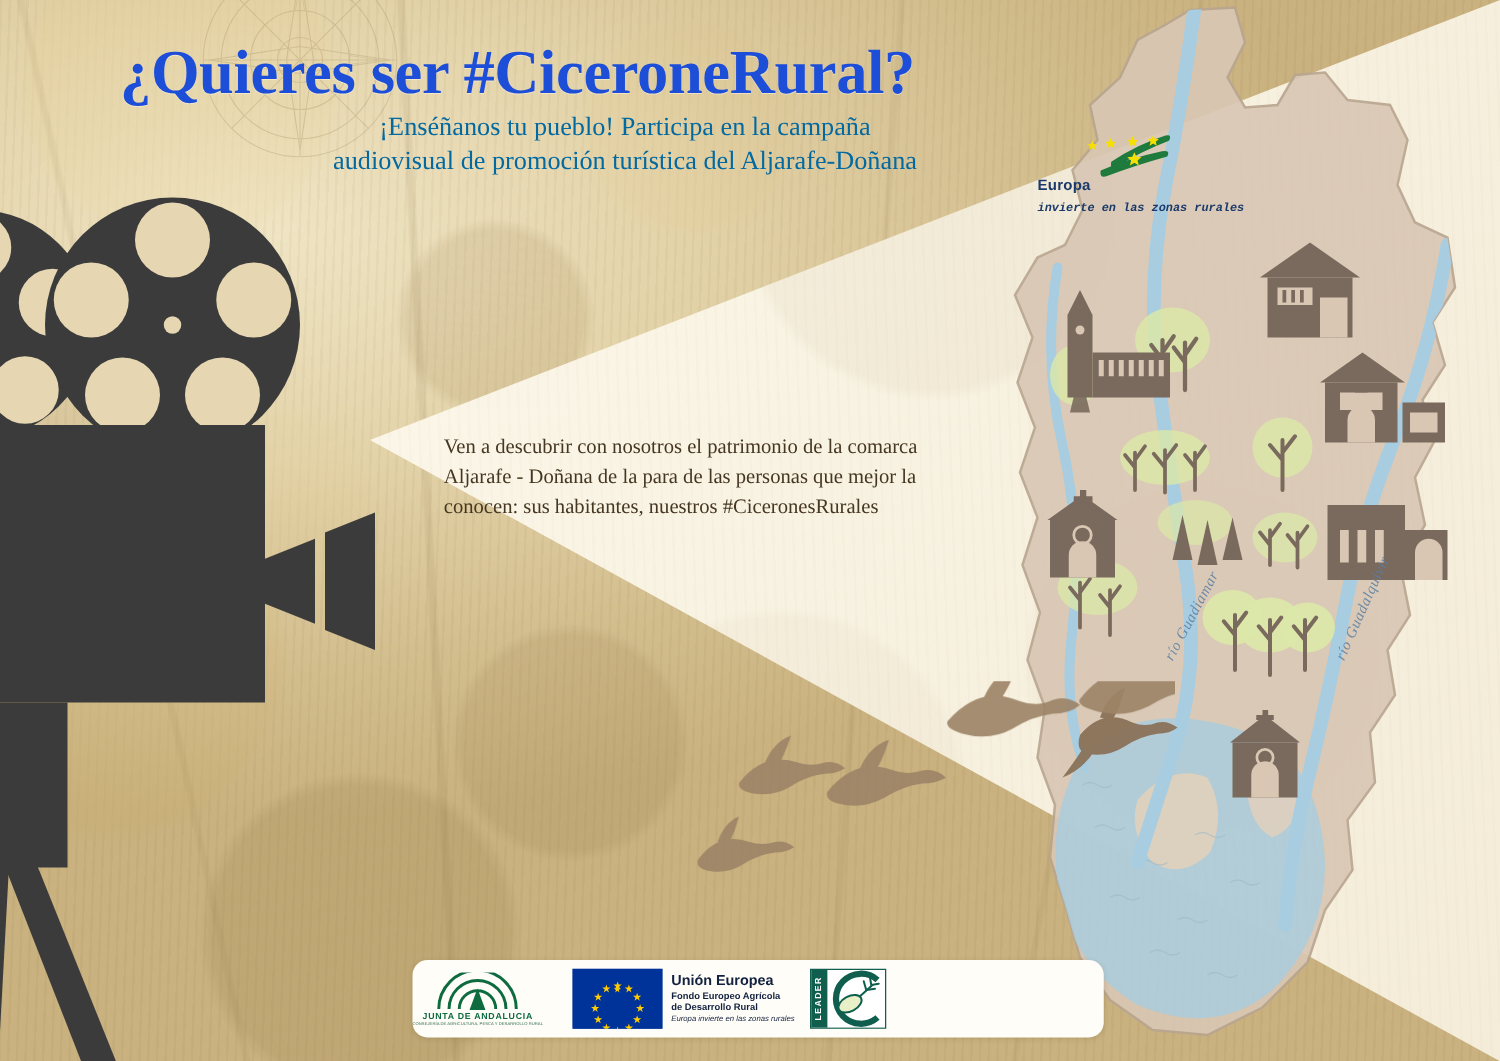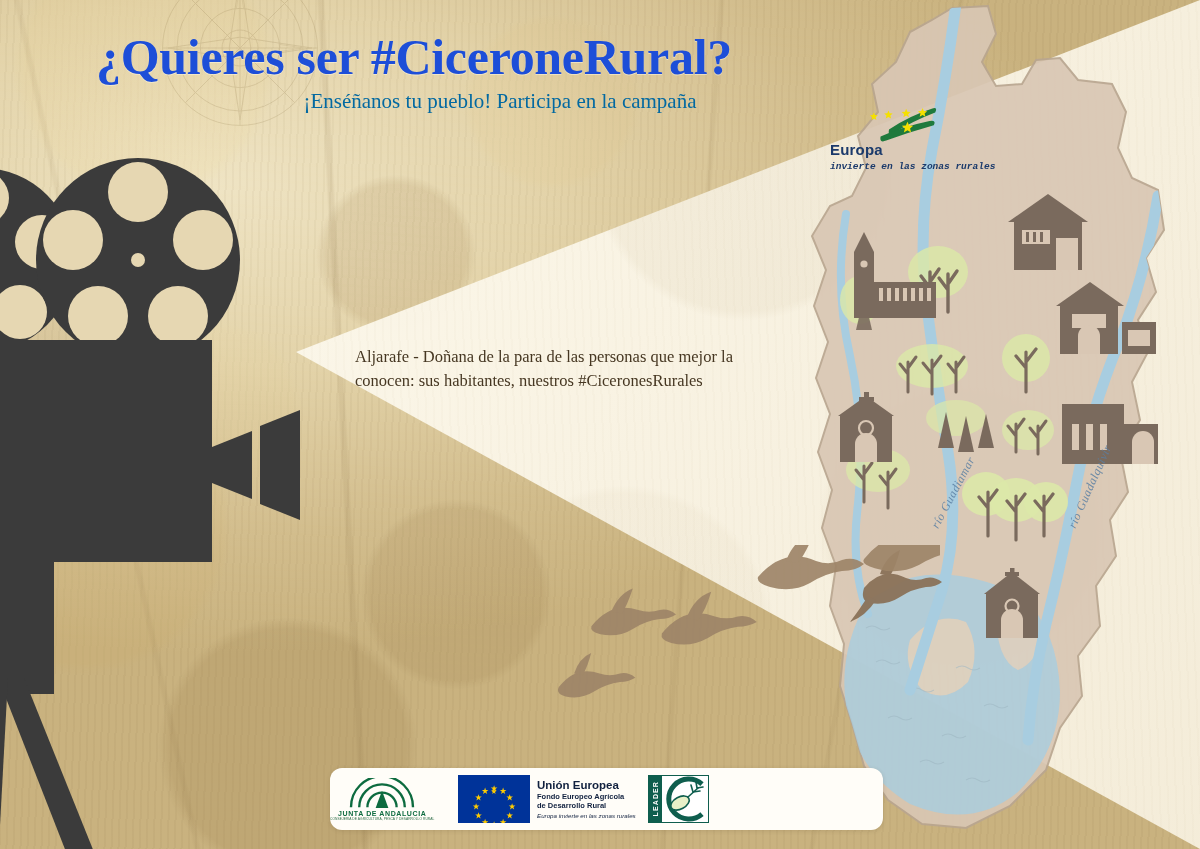--- a/index.html
+++ b/index.html
@@ -92,21 +92,21 @@
   
   .projector{position:absolute;left:-40px;top:150px;width:360px;height:700px;}
 
   
   .europa{
     position:absolute;left:826px;top:103px;width:140px;height:78px;
   }
   .europa-word{
     position:absolute;left:4px;top:38px;
     font-family:"Liberation Sans",sans-serif;
-    font-weight:700;font-size:15px;color:#1b3a6b;letter-spacing:.2px;
+    font-weight:700;font-size:12px;color:#1b3a6b;letter-spacing:.2px;
   }
   .europa-sub{
     position:absolute;left:4px;top:58px;
     font-family:Liberation Mono, monospace;
     font-style:italic;font-weight:700;font-size:9.5px;color:#1b3a6b;
     white-space:nowrap;
   }
 
   
   .map{position:absolute;left:760px;top:0px;width:440px;height:849px;}
@@ -464,23 +464,25 @@
       <rect x="-10" y="412" width="104" height="132"></rect>
       <path d="M38 528 L64 528 L138 712 L110 712 Z"></path>
       <path d="M22 528 L48 528 L38 712 L12 712 Z"></path>
       <path d="M0 528 L26 528 L-46 712 L-74 712 Z"></path>
     </g>
   </svg>
 
   <div class="title">¿Quieres ser #CiceroneRural?</div>
   <div class="subtitle">
     <span>¡Enséñanos tu pueblo! Participa en la campaña</span>
+    <span>audiovisual de promoción turística del Aljarafe-Doñana</span>
   </div>
 
   <div class="body-copy">
+    <span>Ven a descubrir con nosotros el patrimonio de la comarca</span>
     <span>Aljarafe - Doñana de la para de las personas que mejor la</span>
     <span>conocen: sus habitantes, nuestros #CiceronesRurales</span>
   </div>
 
   <div class="europa">
     <svg viewBox="0 0 140 44" style="position:absolute;left:42px;top:-4px;width:98px;height:44px;">
       <g fill="#1f7a3d">
         <path d="M30 34 Q60 14 92 4 Q100 2 96 10 Q64 22 36 40 Q28 44 30 34 Z"></path>
         <path d="M18 44 Q50 30 88 22 Q98 20 94 28 Q58 38 26 50 Q16 54 18 44 Z"></path>
       </g>

